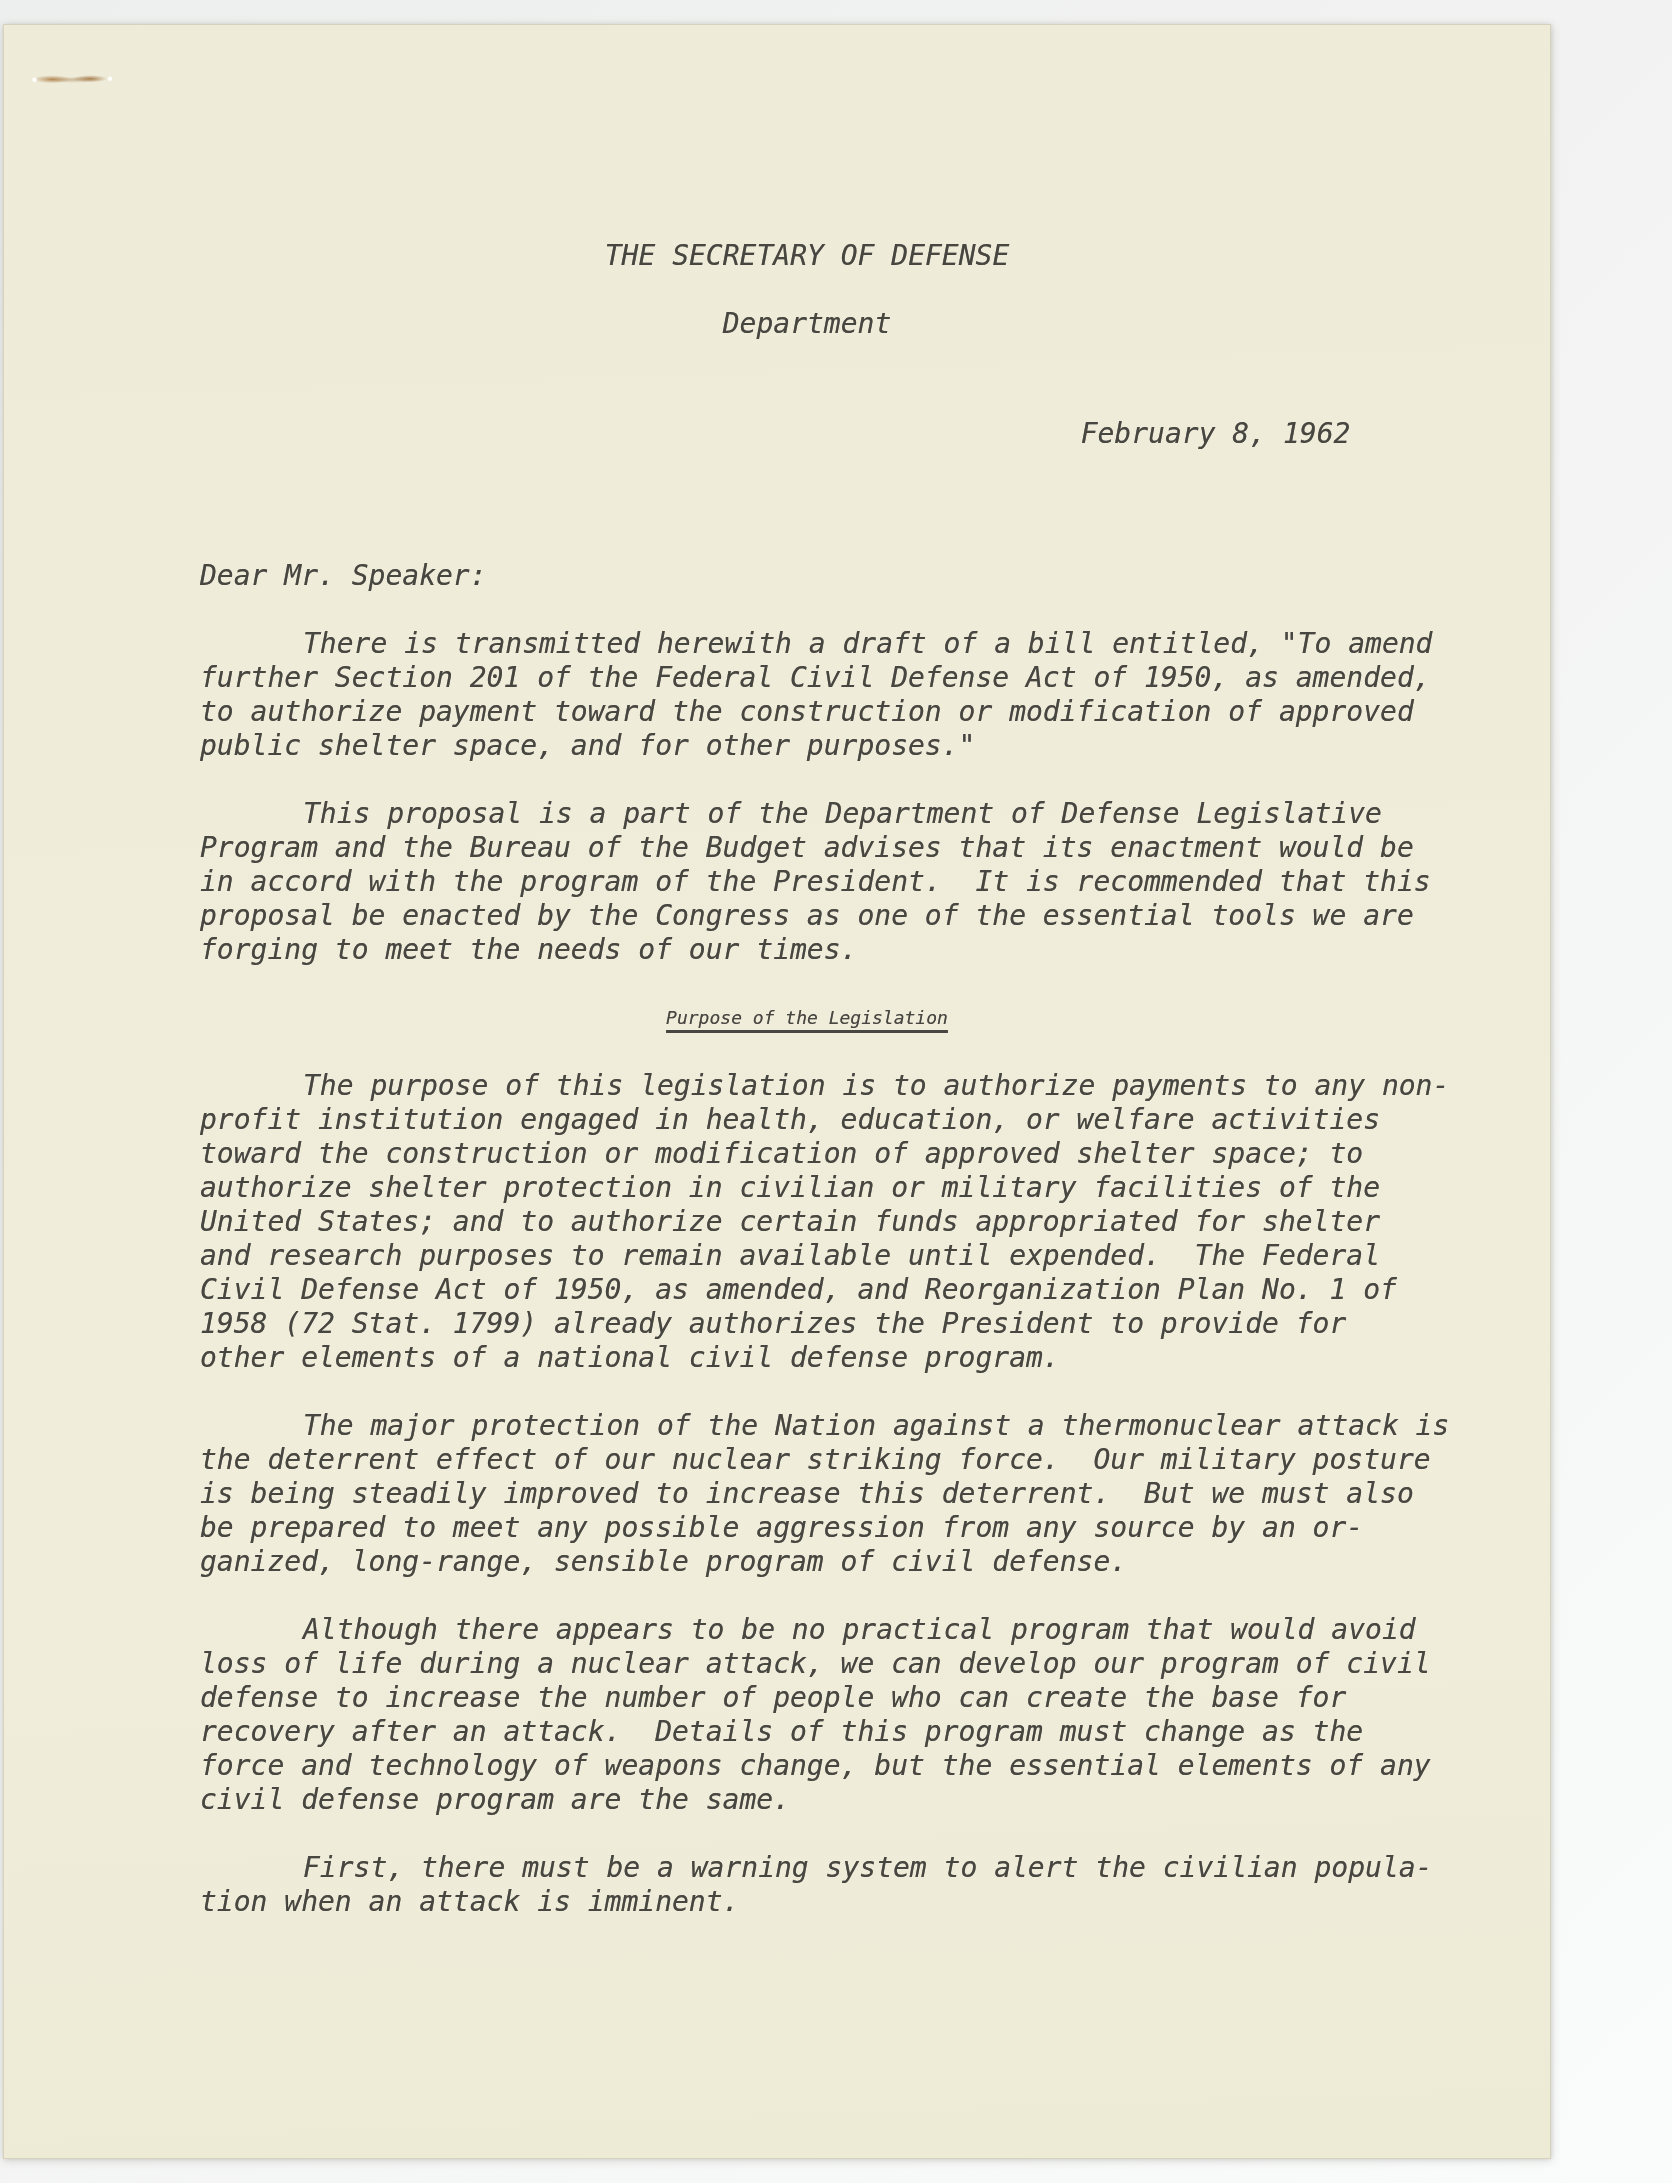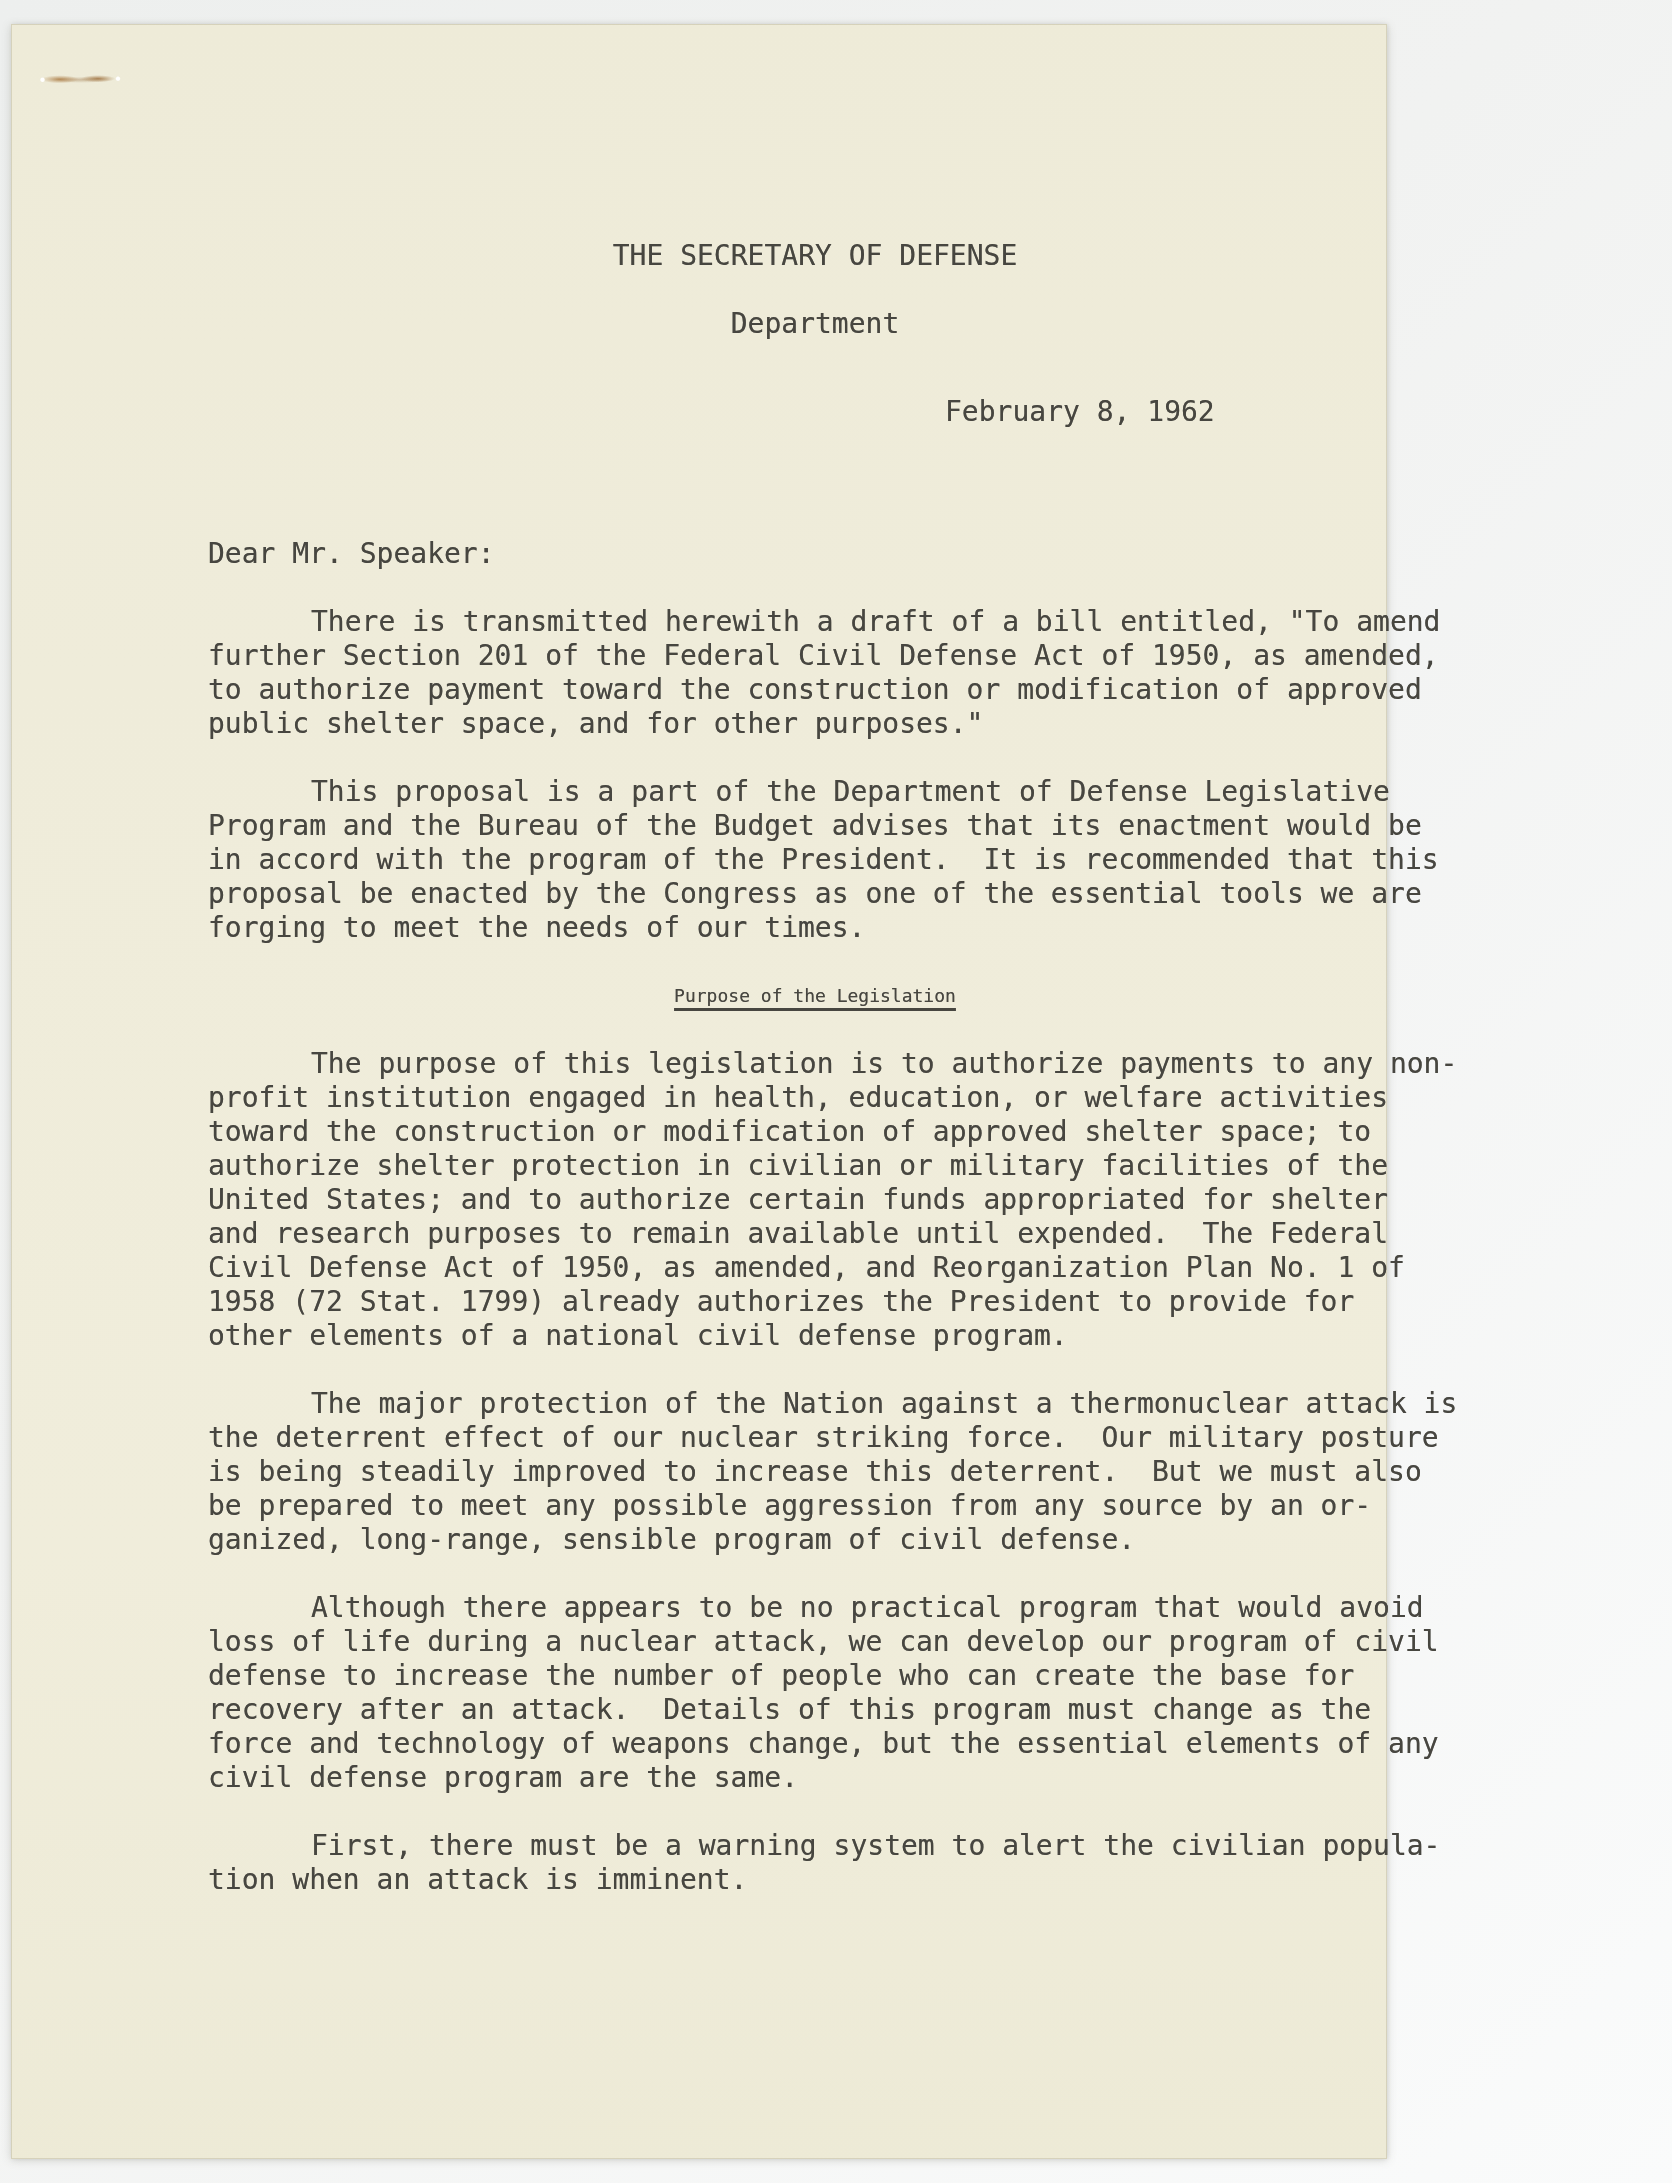--- a/index.html
+++ b/index.html
@@ -14,28 +14,29 @@
     font-family:"DejaVu Sans Mono", "Liberation Mono", monospace;
   }
   .scan{
     position:relative;
     width:1673px; height:2183px;
     background:linear-gradient(135deg,#edefee 0%, var(--scan-bg) 40%, #fafbfb 100%);
     overflow:hidden;
   }
   .paper{
     position:absolute;
-    left:11px; top:24px;
-    width:1376px; height:2135px;
+    left:3px; top:24px;
+    width:1548px; height:2135px;
     background:
       linear-gradient(178deg, #eeebd8 0%, var(--paper) 30%, #f0eddb 70%, #edead6 100%);
     box-shadow:
       0 2.2px 8.7px rgba(95,95,85,0.25),
       1.1px 0 3.3px rgba(120,120,105,0.12);
     border:0.5px solid rgba(185,180,152,0.45);
+    font-style:italic;
   }
   .stain{
     position:absolute;
     left:25px; top:45px;
     width:87px; height:18.6px;
     background:
       radial-gradient(circle 2.7px at 5.5px 9.8px, #ffffff 0 1.6px, rgba(255,255,255,0) 2.7px),
       radial-gradient(circle 2.7px at 81px 8.7px, #ffffff 0 1.6px, rgba(255,255,255,0) 2.7px),
       radial-gradient(ellipse 26px 5.5px at 23px 9.3px, rgba(168,118,60,0.8), rgba(168,118,60,0) 72%),
       radial-gradient(ellipse 24px 4.9px at 61px 8.7px, rgba(150,100,45,0.75), rgba(150,100,45,0) 72%),
@@ -51,23 +52,24 @@
     line-height:34px;
     text-shadow:0 0 0.5px rgba(62,60,54,0.55);
   }
   .letterhead{
     margin-top:180px;
     width:1214px;
     text-align:center;
     white-space:pre-line;
   }
   .date-line{
-    margin-top:20px;
+    margin-top:42px;
     padding-left:737px;
     white-space:nowrap;
+    text-align:center;
   }
   .salutation{
     margin-top:108px;
     white-space:pre-wrap;
   }
   .body-para{
     margin-top:34px;
     white-space:pre-wrap;
     text-indent:103px;
   }

